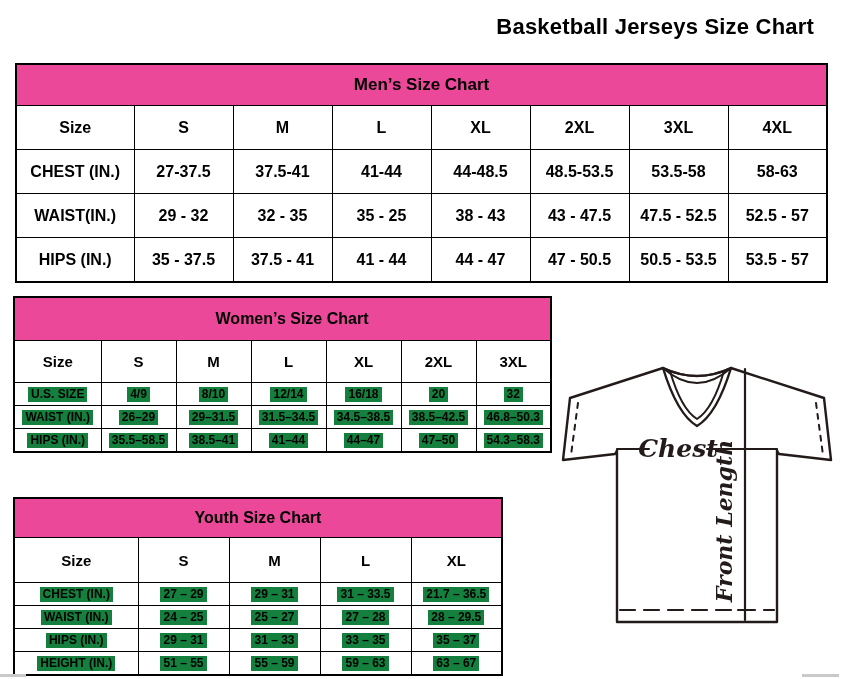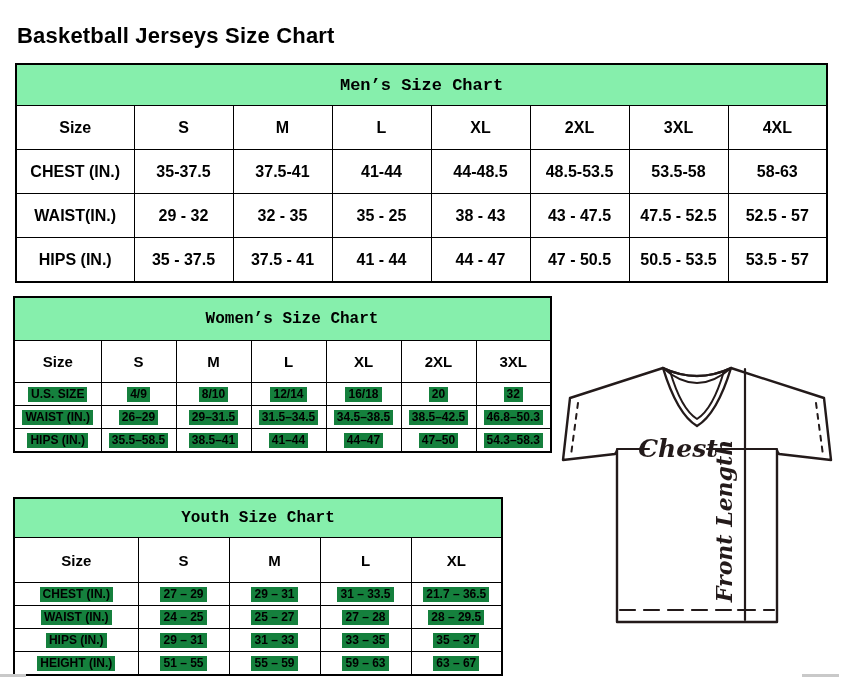--- a/index.html
+++ b/index.html
@@ -1,26 +1,26 @@
 <!DOCTYPE html>
 <html><head>
 <meta charset="utf-8">
 <style>
   html,body { margin:0; padding:0; background:#fff; }
   .page {
     position:relative; width:843px; height:679px; background:#fff;
     font-family:"Liberation Sans", sans-serif; color:#000; overflow:hidden;
   }
   .title {
-    position:absolute; top:6px; left:0; width:806px; margin:17px;
-    text-align:left; font-size:22px; font-weight:bold; letter-spacing:0.2px;
+    position:absolute; top:6px; left:0; width:806px; margin:8px;
+    text-align:right; font-size:22px; font-weight:bold; letter-spacing:0.2px;
   }
   table { position:absolute; border-collapse:collapse; table-layout:fixed; border:2px solid #000; background:#fff; }
   td { border:1px solid #000; text-align:center; vertical-align:middle; font-weight:bold; padding:0; overflow:hidden; }
-  tr.band td { background:#86efac; border:1px solid #000;font-family:Liberation Mono, monospace; }
+  tr.band td { background:#ec4899; border:1px solid #000; }
 
   
   .mens { left:15px; top:63px; width:811px; }
   .mens tr.band td { height:40px; font-size:17px; }
   .mens tr.size-row td { height:43px; font-size:16px; }
   .mens tr.data-row td { height:43px; font-size:16px; }
 
   
   .womens { left:13px; top:296px; width:539px; }
   .womens tr.band td { height:42px; font-size:16px;padding-left:19px; }
@@ -70,21 +70,21 @@
       <td>S</td>
       <td>M</td>
       <td>L</td>
       <td>XL</td>
       <td>2XL</td>
       <td>3XL</td>
       <td>4XL</td>
     </tr>
     <tr class="data-row">
       <td>CHEST (IN.)</td>
-      <td>35-37.5</td>
+      <td>27-37.5</td>
       <td>37.5-41</td>
       <td>41-44</td>
       <td>44-48.5</td>
       <td>48.5-53.5</td>
       <td>53.5-58</td>
       <td>58-63</td>
     </tr>
     <tr class="data-row">
       <td>WAIST(IN.)</td>
       <td>29 - 32</td>

